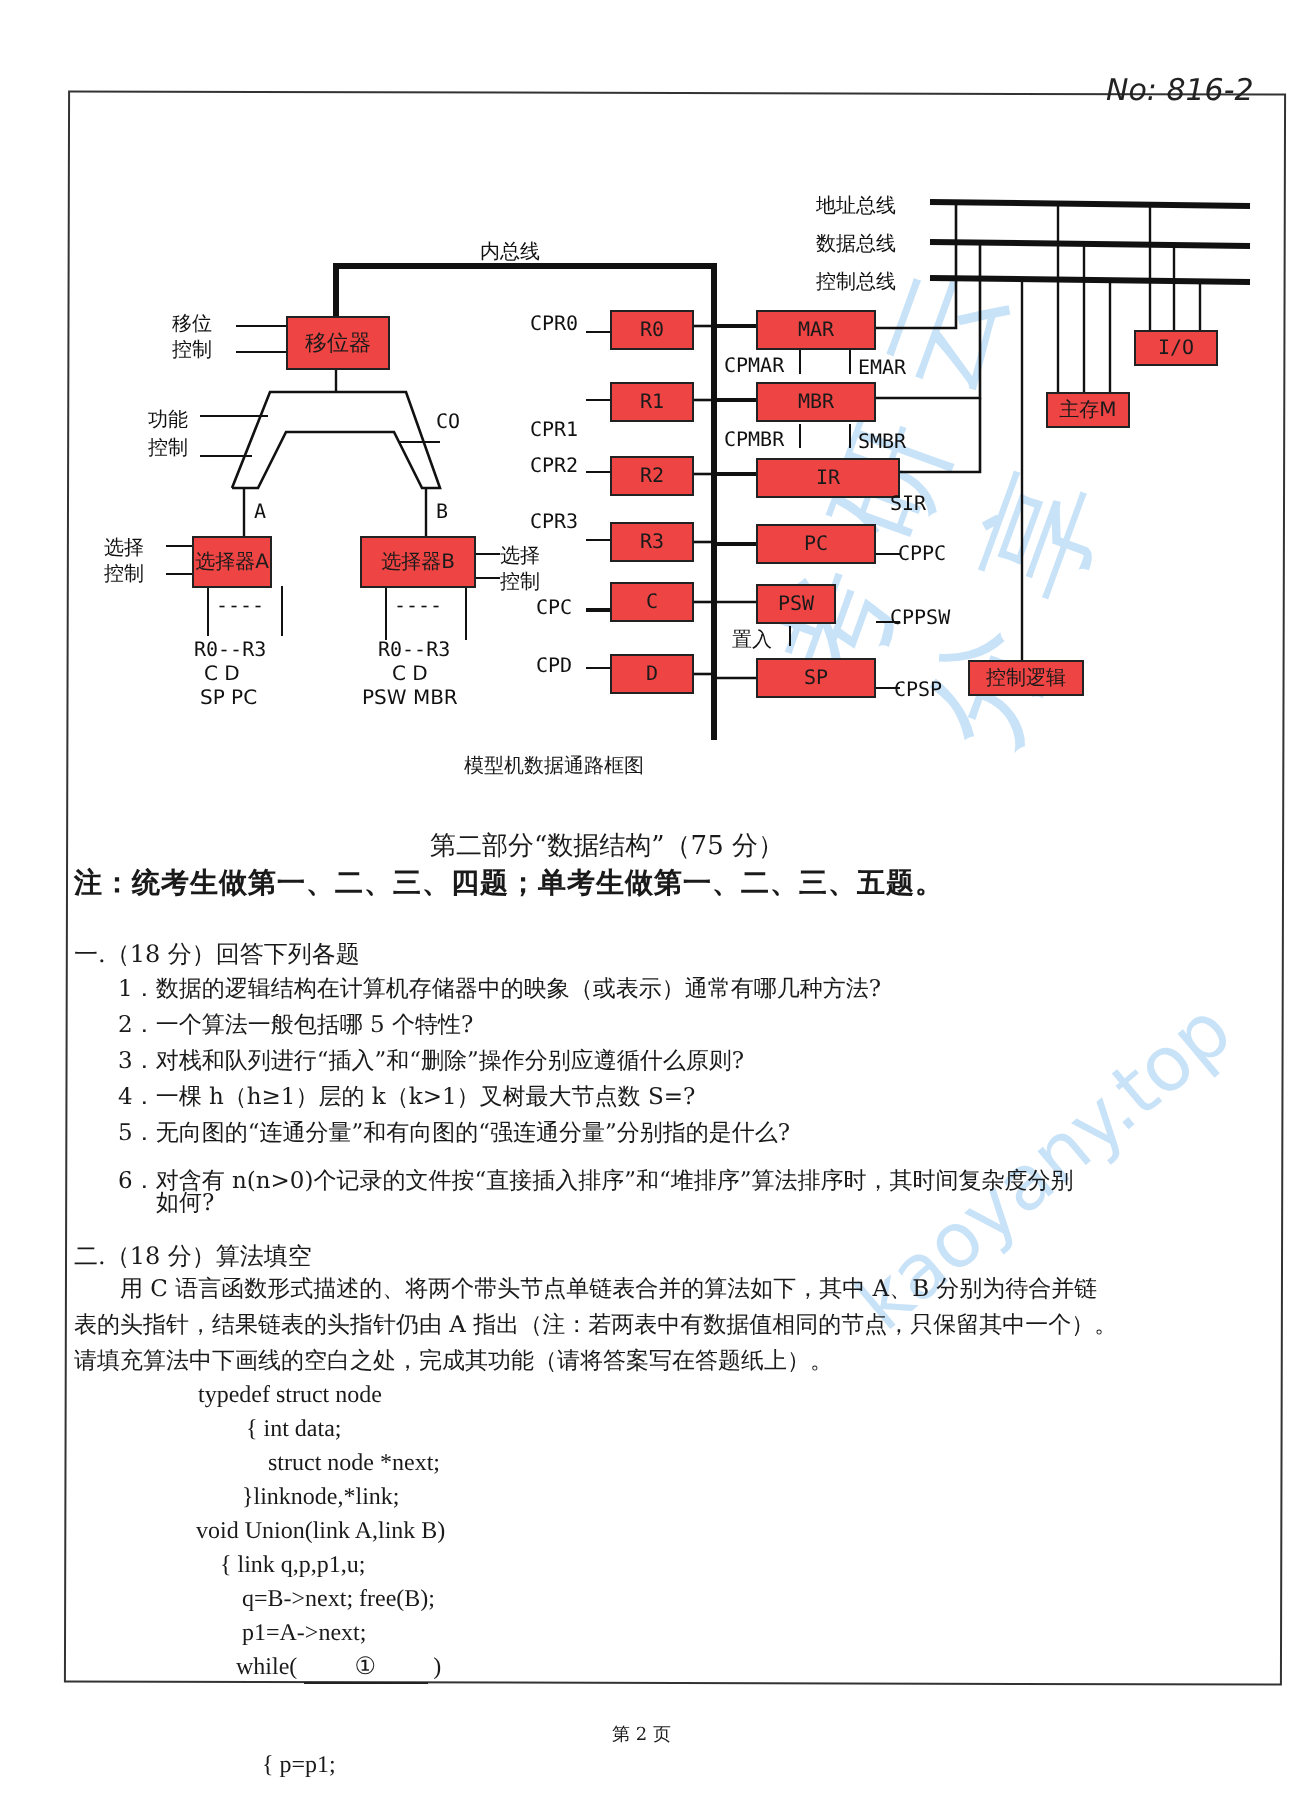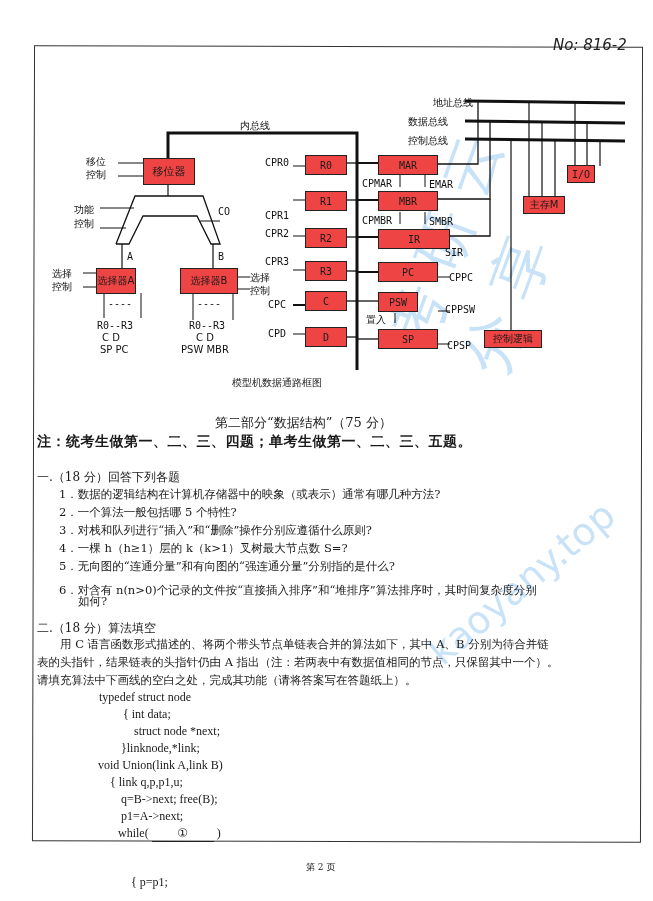--- a/index.html
+++ b/index.html
@@ -111,21 +111,21 @@
       <line x1="238" y1="289" x2="250" y2="289" stroke-width="1"></line>
 
       <line x1="104" y1="293" x2="104" y2="318" stroke-width="1"></line>
       <line x1="141" y1="293" x2="141" y2="318" stroke-width="1"></line>
       <line x1="193" y1="293" x2="193" y2="320" stroke-width="1"></line>
       <line x1="233" y1="293" x2="233" y2="320" stroke-width="1"></line>
     </g>
   </svg>
 
   <div class="lbl" style="left:240px;top:119px;">内总线</div>
-  <div class="lbl" style="left:408px;top:96px;margin-left:25px;">地址总线</div>
+  <div class="lbl" style="left:408px;top:96px;">地址总线</div>
   <div class="lbl" style="left:408px;top:115px;">数据总线</div>
   <div class="lbl" style="left:408px;top:134px;">控制总线</div>
 
   <div class="lbl" style="left:86px;top:155px;">移位</div>
   <div class="lbl" style="left:86px;top:168px;">控制</div>
   <div class="box" style="left:143px;top:158px;width:52px;height:27px;font-family:'DejaVu Sans',sans-serif;font-size:11px;">移位器</div>
 
   <div class="lbl" style="left:74px;top:203px;">功能</div>
   <div class="lbl" style="left:74px;top:217px;">控制</div>
   <div class="lbl mono" style="left:218px;top:206px;">CO</div>
@@ -171,21 +171,21 @@
   <div class="lbl mono" style="left:445px;top:247px;">SIR</div>
   <div class="box mono" style="left:378px;top:262px;width:60px;height:20px;">PC</div>
   <div class="lbl mono" style="left:449px;top:272px;">CPPC</div>
   <div class="box mono" style="left:378px;top:292px;width:40px;height:20px;">PSW</div>
   <div class="lbl mono" style="left:445px;top:304px;">CPPSW</div>
   <div class="lbl" style="left:366px;top:313px;">置入</div>
   <div class="box mono" style="left:378px;top:329px;width:60px;height:20px;">SP</div>
   <div class="lbl mono" style="left:447px;top:340px;">CPSP</div>
 
   <div class="box" style="left:523px;top:196px;width:42px;height:18px;font-family:'DejaVu Sans',sans-serif;">主存M</div>
-  <div class="box mono" style="left:567px;top:165px;width:28px;height:18px;text-align:center;">I/O</div>
+  <div class="box mono" style="left:567px;top:165px;width:42px;height:18px;text-align:center;">I/O</div>
   <div class="box" style="left:484px;top:330px;width:58px;height:18px;font-family:'DejaVu Sans',sans-serif;">控制逻辑</div>
 
   <div class="caption">模型机数据通路框图</div>
 </div>
 
 <div class="part-title">第二部分“数据结构”（75 分）</div>
 <div class="note">注：统考生做第一、二、三、四题；单考生做第一、二、三、五题。</div>
 
 <div class="sec" style="top:469px;">一.（18 分）回答下列各题</div>
 <div class="q" style="top:487px;">1．数据的逻辑结构在计算机存储器中的映象（或表示）通常有哪几种方法?</div>

